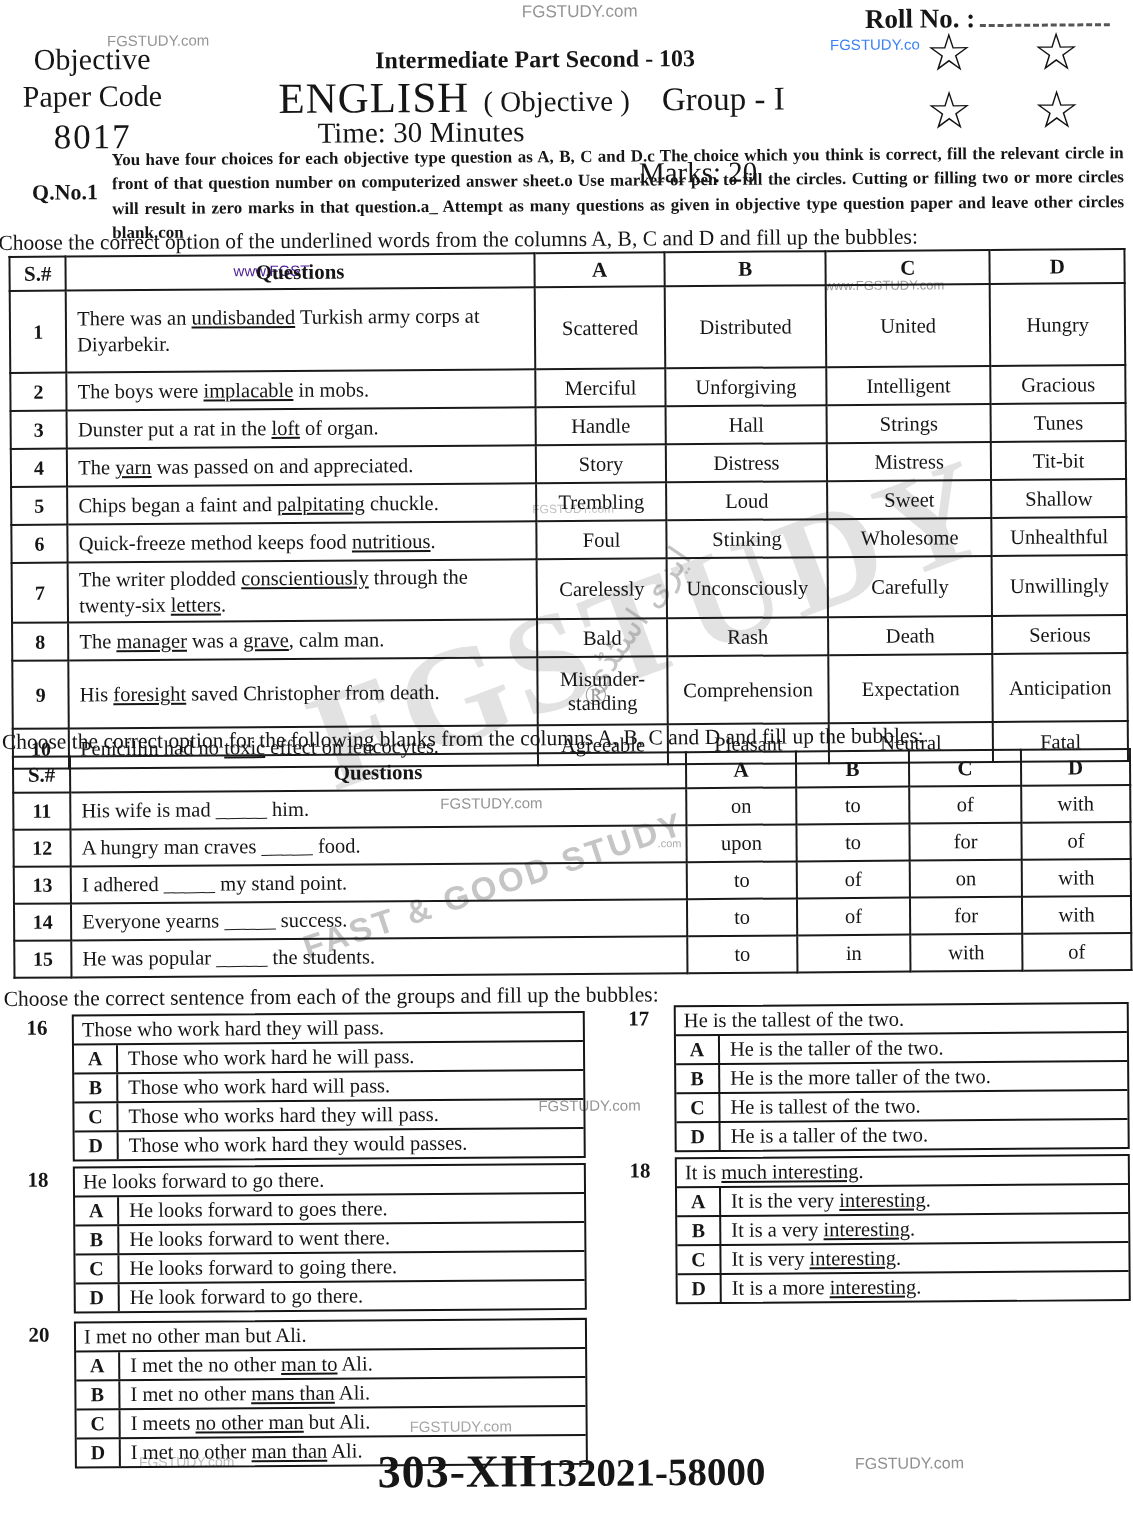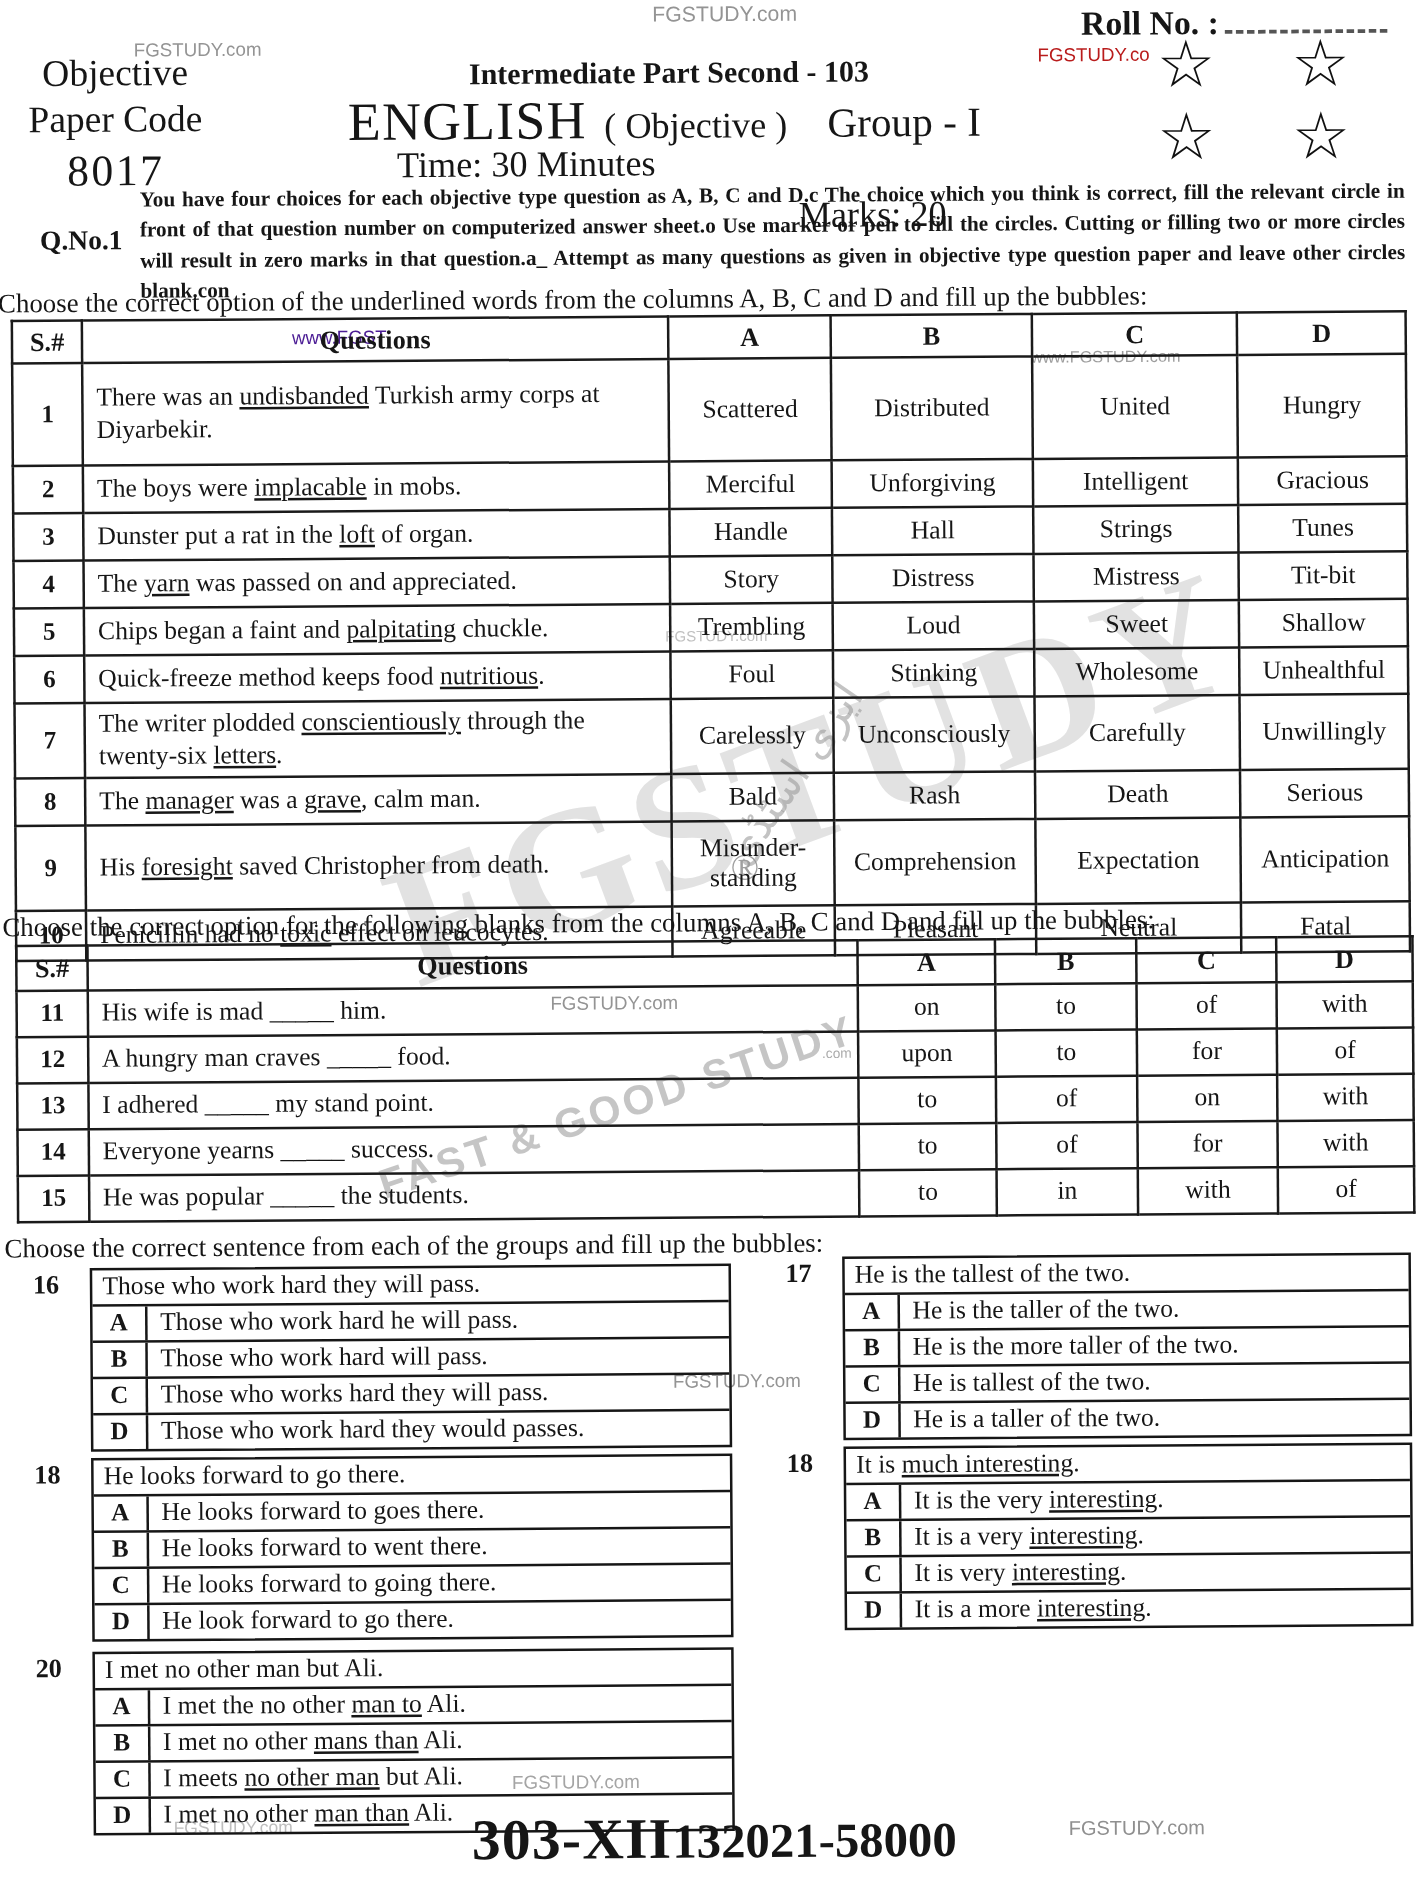--- a/index.html
+++ b/index.html
@@ -4,21 +4,21 @@
 <style>
   html,body { margin:0; padding:0; background:#ffffff; }
   .page { position:relative; width:1133px; height:1522px; background:#fff; overflow:hidden;
           font-family:"Liberation Serif", serif; color:#161616; }
   .tilt { position:absolute; inset:0; transform:rotate(-0.4deg); transform-origin:50% 50%; }
 
   
   .wm { position:absolute; font-family:"Liberation Sans", sans-serif; color:#949494; white-space:nowrap; }
   #wm-top      { top:2px;    left:527px; font-size:17px; }
   #wm-hdr      { top:29px;   left:112px; font-size:15px; }
-  #wm-roll     { top:38px;   left:835px; font-size:15px; color:#b91c1c; }
+  #wm-roll     { top:38px;   left:835px; font-size:15px; color:#3b82f6; }
   #wm-qhead    { top:260px;  left:237px; font-size:15px; color:#4c1d95; }
   #wm-r1c      { top:280px;  left:828px; font-size:13px; color:#9d9d9d; }
   #wm-r6a      { top:502px;  left:534px; font-size:12px; color:#c0c0c0; }
   #wm-r11      { top:794px;  left:440px; font-size:15px; }
   #wm-r12c     { top:838px;  left:657px; font-size:11px; color:#ababab; }
   #wm-q16      { top:1097px; left:536px; font-size:15px; }
   #wm-q20      { top:1417px; left:405px; font-size:15px; color:#a5a5a5; }
   #wm-btml     { top:1451px; left:134px; font-size:14px; color:#bdbdbd; }
   #wm-btmr     { top:1457px; left:850px; font-size:16px; color:#8f8f8f; }
   #wm-big      { top:660px;  left:345px; font-size:140px; font-weight:bold; letter-spacing:6px;

